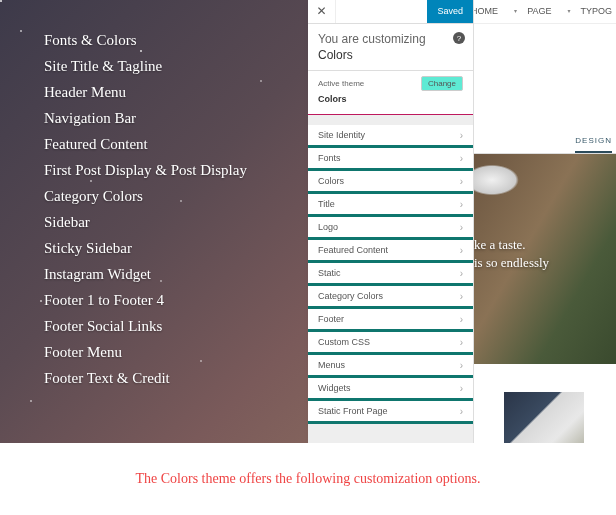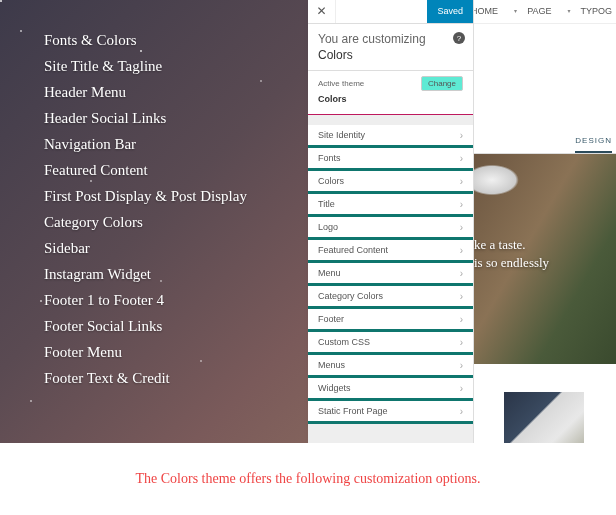--- a/index.html
+++ b/index.html
@@ -143,26 +143,26 @@
 </head>
 <body>
 
 <div class="screenshot">
   <div class="stars"></div>
 
   <div class="feature-list">
     <div>Fonts &amp; Colors</div>
     <div>Site Title &amp; Tagline</div>
     <div>Header Menu</div>
-    <div>Header Social Links</div>
     <div>Navigation Bar</div>
     <div>Featured Content</div>
     <div>First Post Display &amp; Post Display</div>
     <div>Category Colors</div>
     <div>Sidebar</div>
+    <div>Sticky Sidebar</div>
     <div>Instagram Widget</div>
     <div>Footer 1 to Footer 4</div>
     <div>Footer Social Links</div>
     <div>Footer Menu</div>
     <div>Footer Text &amp; Credit</div>
   </div>
 
   <div class="customizer">
     <div class="cz-top">
       <div class="cz-close">
@@ -203,21 +203,21 @@
         </div>
       <div class="cz-item">
           <span>Logo</span>
           <span class="chev">›</span>
         </div>
       <div class="cz-item">
           <span>Featured Content</span>
           <span class="chev">›</span>
         </div>
       <div class="cz-item">
-          <span>Menu</span>
+          <span>Static</span>
           <span class="chev">›</span>
         </div>
       <div class="cz-item">
           <span>Category Colors</span>
           <span class="chev">›</span>
         </div>
       <div class="cz-item">
           <span>Footer</span>
           <span class="chev">›</span>
         </div>

